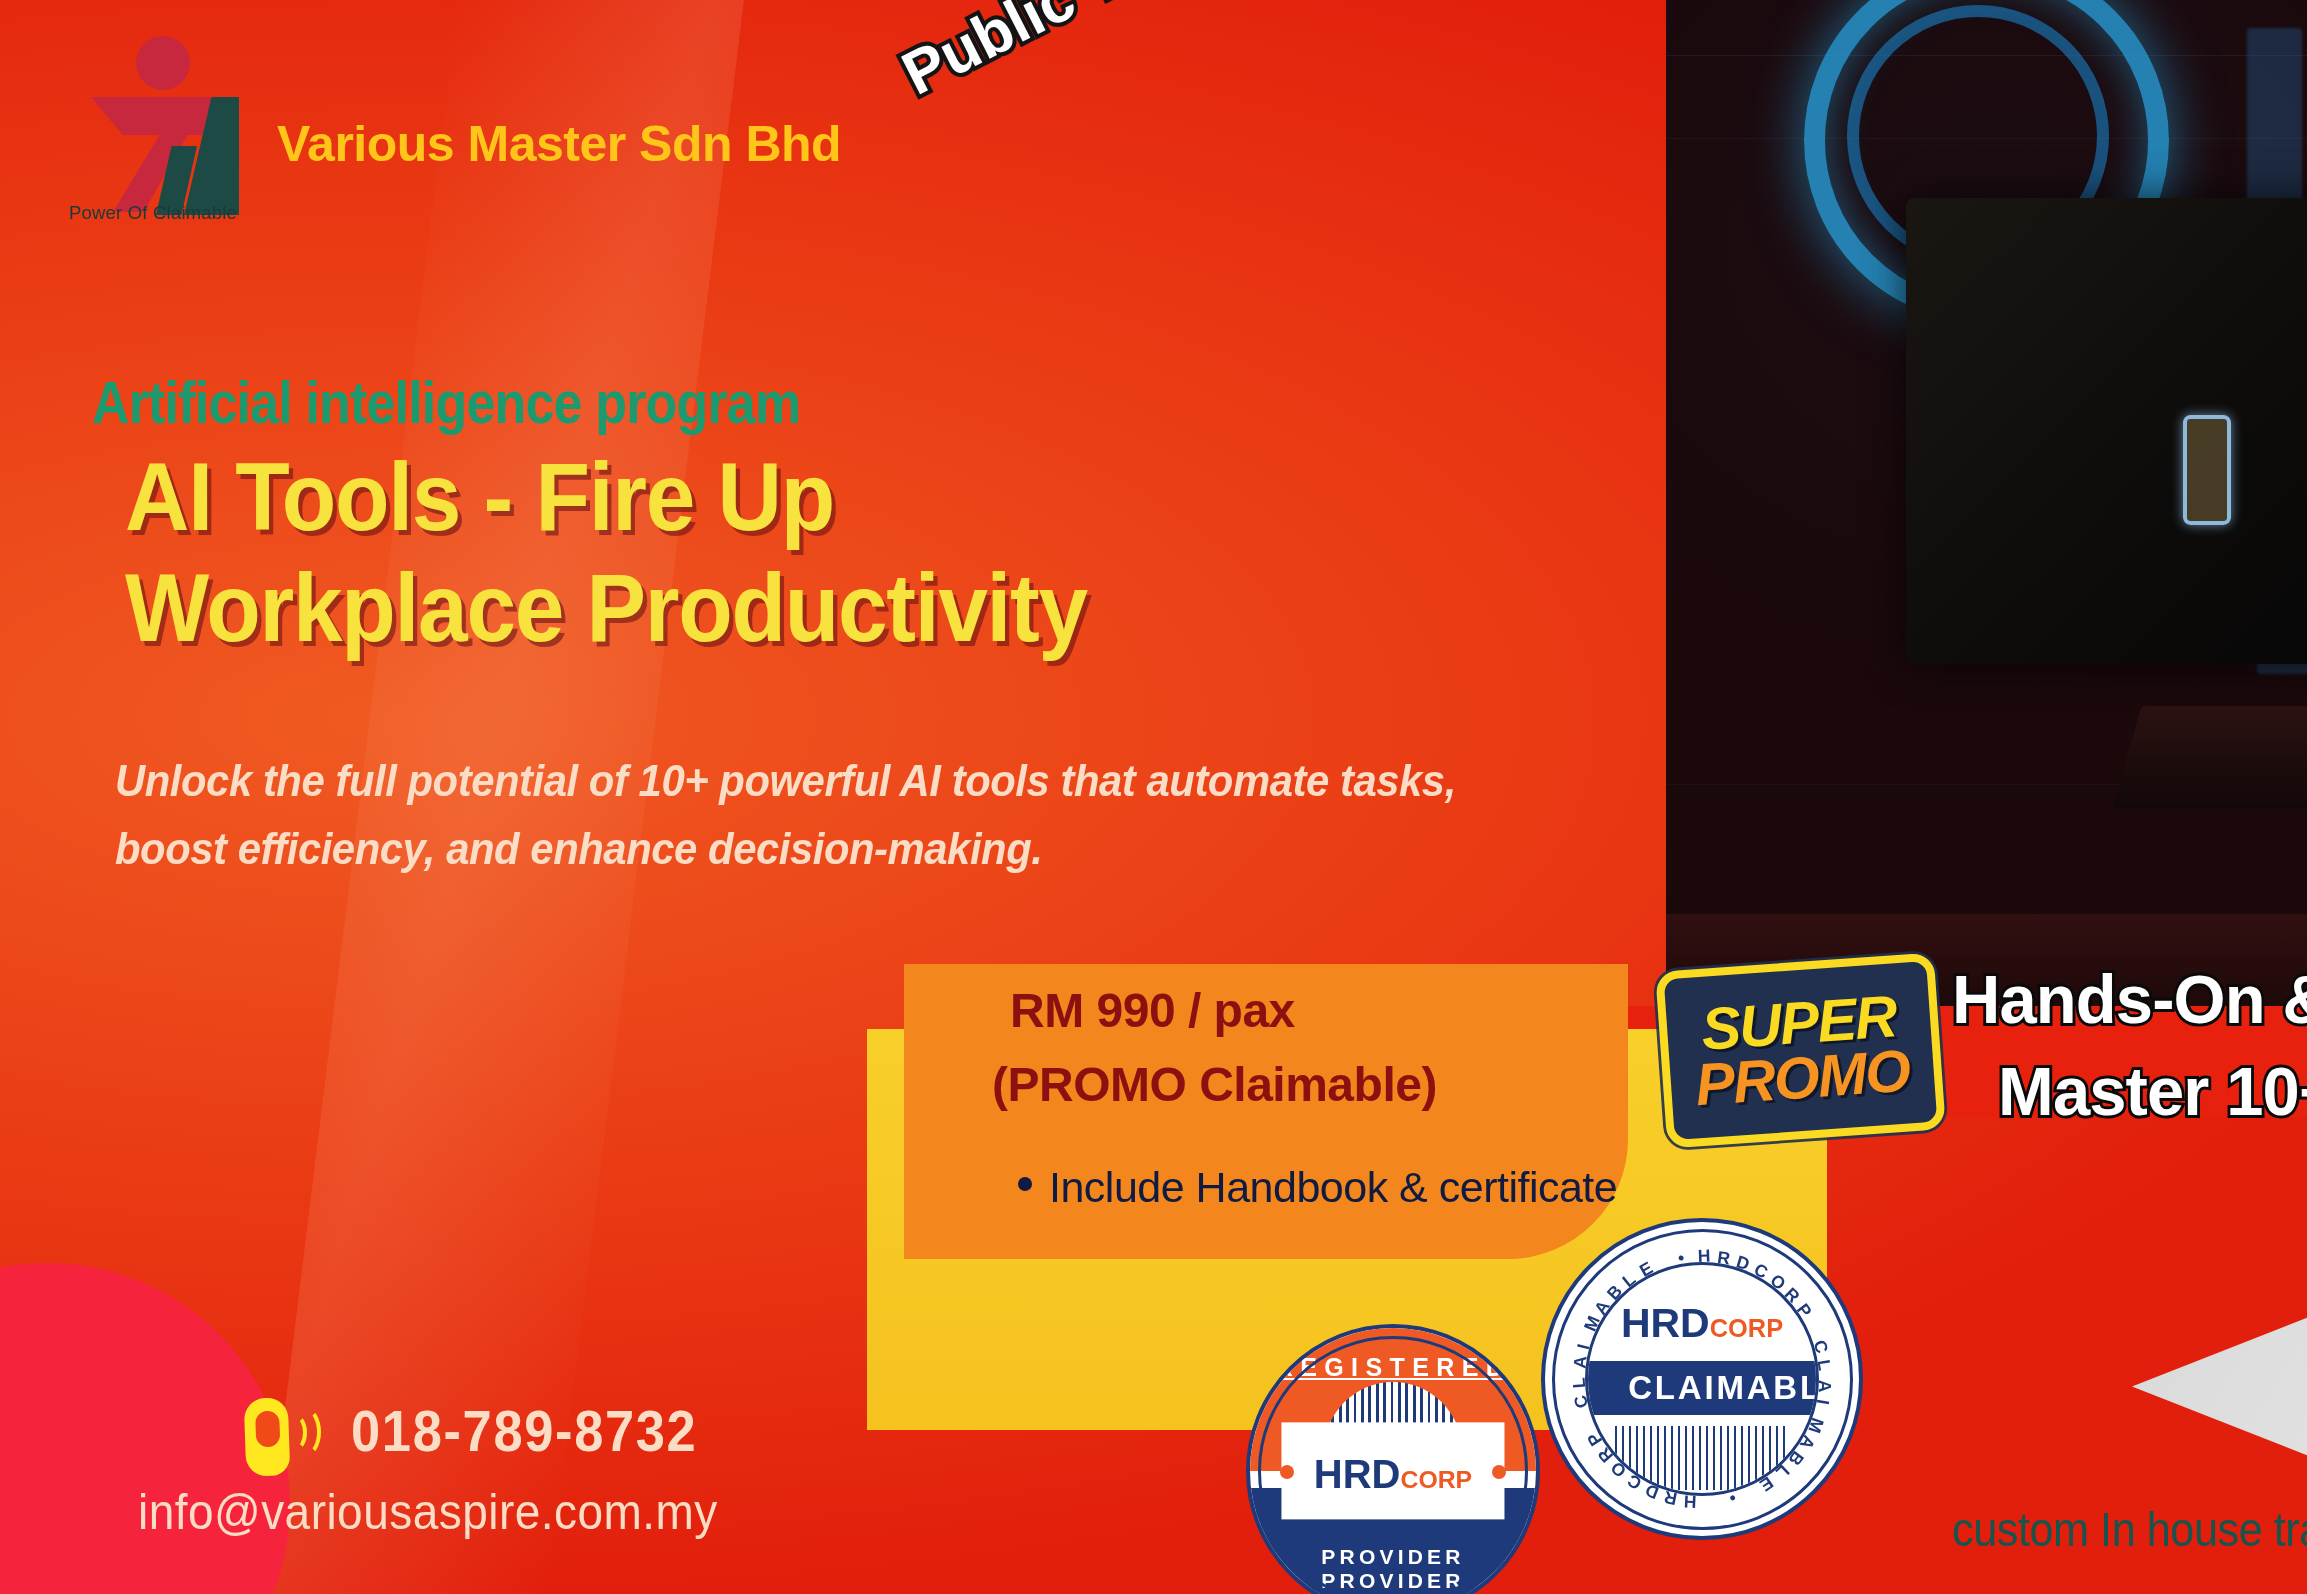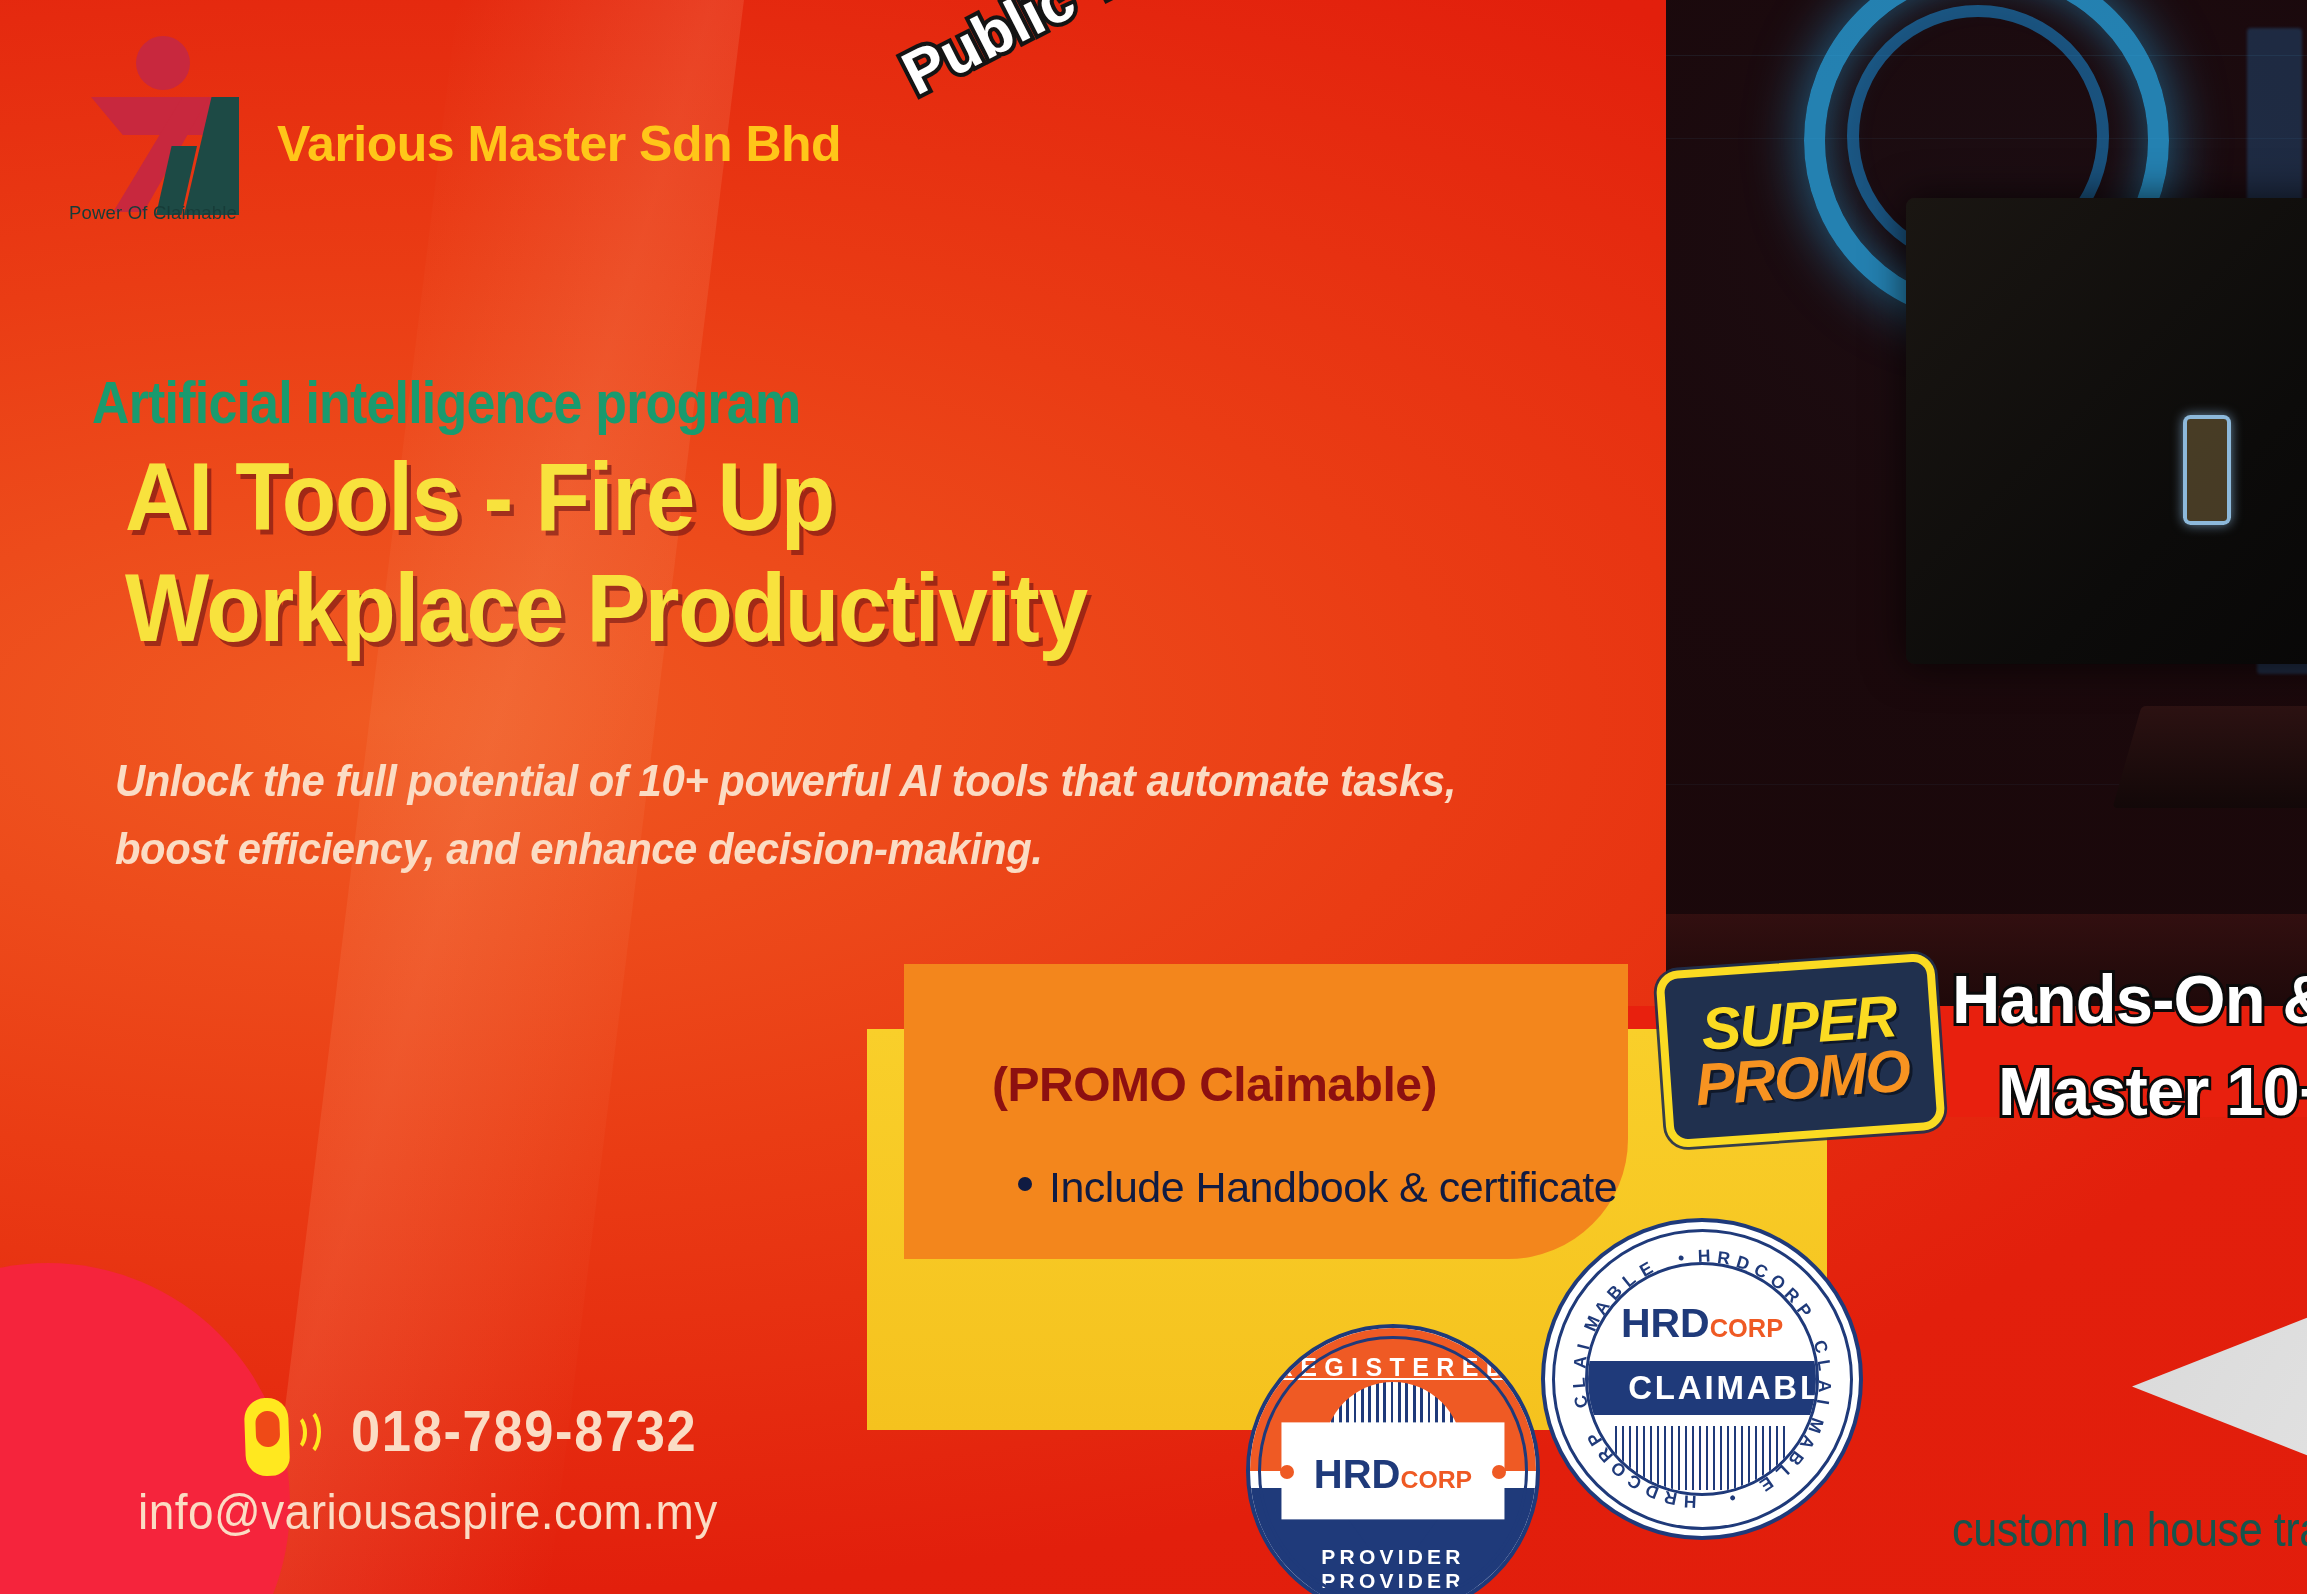--- a/index.html
+++ b/index.html
@@ -345,20 +345,21 @@
 
   <div class="public-training">Public Training</div>
 
   <div class="kicker">Artificial intelligence program</div>
   <div class="headline">AI Tools - Fire Up</div>
   <div class="headline" style="top:554px">Workplace Productivity</div>
   <div class="subcopy">Unlock the full potential of 10+ powerful AI tools that automate tasks, boost efficiency, and enhance decision-making.</div>
 
   <div class="yellow-panel"></div>
   <div class="orange-panel"></div>
+  <div class="price-line">RM 990 / pax</div>
   <div class="price-sub">(PROMO Claimable)</div>
   <ul class="bullets">
     <li>Include Handbook &amp; certificate</li>
   </ul>
 
 
   <div class="promo">
     <div class="p1">SUPER</div>
     <div class="p2">PROMO</div>
   </div>

